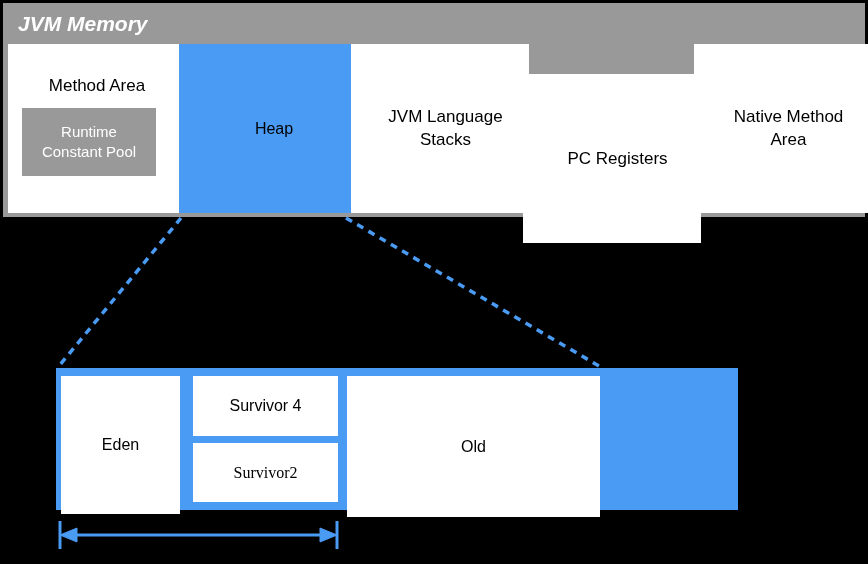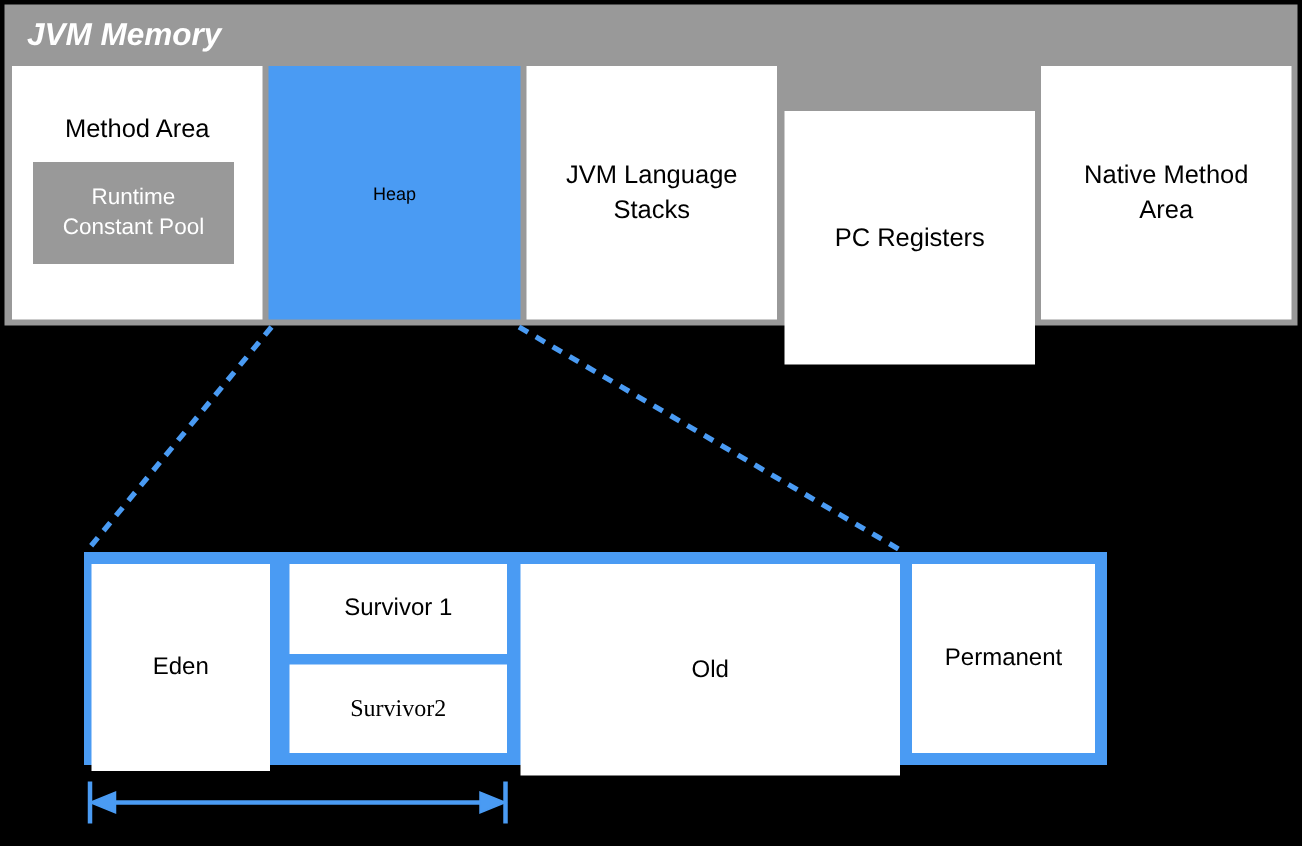--- a/index.html
+++ b/index.html
@@ -15,25 +15,25 @@
   }
   .panel-header {
     position:absolute; left:15px; top:0; height:42px;
     display:flex; align-items:center; color:#ffffff; font-size:21px;
     white-space:nowrap;
   }
   .panel-header .title-bold { font-weight:bold; margin-right:7px;font-style:italic; }
 
   .area-box {
     position:absolute; top:44px; height:169px; background:#ffffff;
-    color:#000000; font-size:17px;
+    color:#000000; font-size:17px;padding-left:11px;
   }
   .centered { display:flex; align-items:center; justify-content:center; text-align:center; }
   #box-method { left:8px;   width:167px; }
-  #box-heap   { left:179px; width:168px; background:#4A9BF3; font-size:12px; }
+  #box-heap   { left:179px; width:168px; background:#4A9BF3; font-size:16px; }
   #box-stacks { left:351px; width:167px; }
   #box-pc     { left:523px; width:167px;margin-top:30px; }
   #box-native { left:694px; width:167px;text-align:center; }
 
   .method-label {
     position:absolute; top:32px; left:0; width:100%;
     text-align:center; font-size:17px;
   }
   .pool-box {
     position:absolute; left:14px; top:64px; width:134px; height:68px;
@@ -96,30 +96,27 @@
 
   <div class="area-box centered" id="box-native">
     <span class="wrap-label">Native Method Area</span>
   </div>
 
   <div class="detail">
     <div class="cell" id="cell-eden">
       <span>Eden</span>
     </div>
     <div class="cell" id="cell-s1">
-      <span>Survivor 1</span>
+      <span>Survivor 4</span>
     </div>
     <div class="cell" id="cell-s2">
       <span>Survivor2</span>
     </div>
     <div class="cell" id="cell-old">
       <span>Old</span>
-    </div>
-    <div class="cell" id="cell-perm">
-      <span>Permanent</span>
     </div>
   </div>
 
   <svg class="overlay" viewBox="0 0 868 564" xmlns="http://www.w3.org/2000/svg">
 
     <line x1="181" y1="218" x2="59" y2="366" stroke="#4A9BF3" stroke-width="3.5" stroke-dasharray="7 6"></line>
     <line x1="346" y1="218" x2="599" y2="366" stroke="#4A9BF3" stroke-width="3.5" stroke-dasharray="7 6"></line>
 
     <g stroke="#4A9BF3" fill="#4A9BF3">
       <line x1="60" y1="521" x2="60" y2="549" stroke-width="3"></line>

